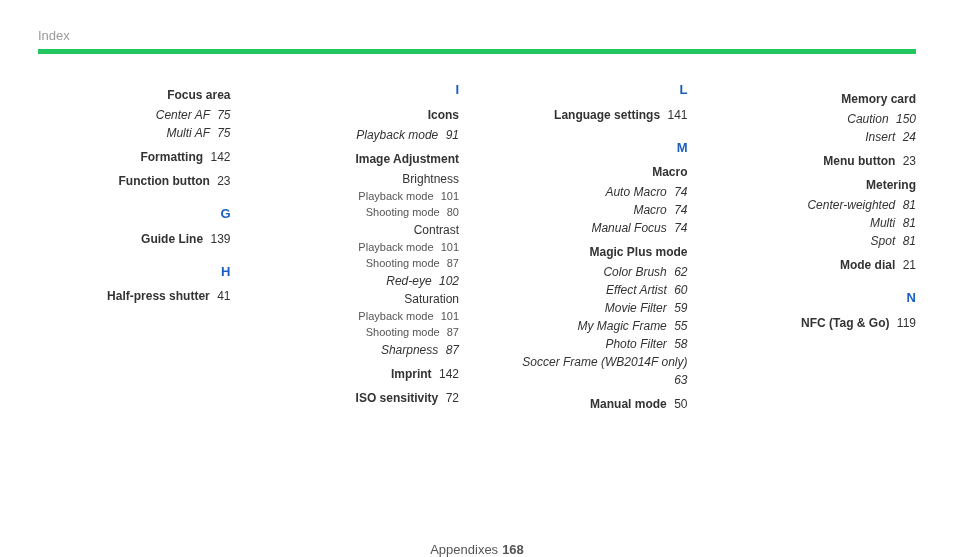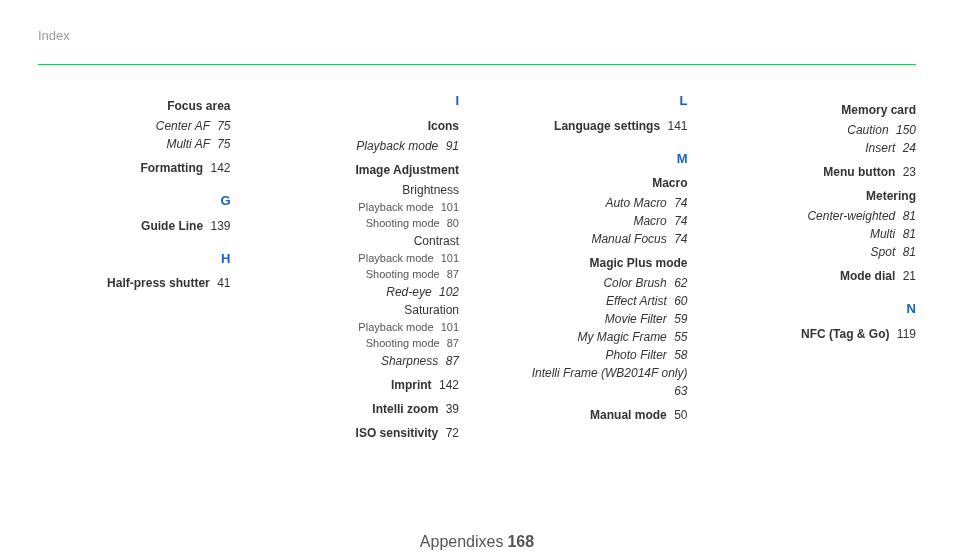--- a/index.html
+++ b/index.html
@@ -14,22 +14,22 @@
   }
   .page {
     padding: 28px 38px 0 38px;
     box-sizing: border-box;
     height: 100%;
     position: relative;
   }
   .header {
     font-size: 13px;
     color: #9a9a9a;
-    padding-bottom: 21px;
-    border-bottom: 1px solid #22c55e;
+    padding-bottom: 6px;
+    border-bottom: 5px solid #22c55e;
     margin-bottom: 26px;
   }
   .cols {
     display: flex;
     gap: 36px;
     text-align: right;
   }
   .col {
     flex: 1 1 0;
     font-size: 12px;
@@ -63,25 +63,25 @@
     margin-left: 12px;
   }
   .sub2 {
     font-weight: 400;
     font-size: 11px;
     margin-left: 32px;
     color: #555;
   }
   .footer {
     position: absolute;
-    bottom: 6px;
+    bottom: 0;
     left: 0;
     right: 0;
     text-align: center;
-    font-size: 16px;
+    font-size: 13px;
     color: #555;
   }
   .footer .num {
     font-weight: 700;
     margin-left: 4px;
   }
 </style>
 </head>
 <body>
 
@@ -90,20 +90,21 @@
 
   <div class="cols">
 
     <div class="col">
       <div class="entry"><span>Focus area</span></div>
       <div class="sub"><span>Center AF</span> <span class="pg">75</span></div>
       <div class="sub"><span>Multi AF</span> <span class="pg">75</span></div>
 
       <div class="entry"><span>Formatting</span> <span class="pg">142</span></div>
 
+      <div class="entry"><span>Function button</span> <span class="pg">23</span></div>
 
       <div class="letter">G</div>
       <div class="entry"><span>Guide Line</span> <span class="pg">139</span></div>
 
       <div class="letter">H</div>
       <div class="entry"><span>Half-press shutter</span> <span class="pg">41</span></div>
     </div>
 
     <div class="col">
       <div class="letter" style="margin-top:0">I</div>
@@ -117,41 +118,40 @@
       <div class="sub1">Contrast</div>
       <div class="sub2"><span>Playback mode</span> <span class="pg">101</span></div>
       <div class="sub2"><span>Shooting mode</span> <span class="pg">87</span></div>
       <div class="sub"><span>Red-eye</span> <span class="pg">102</span></div>
       <div class="sub1">Saturation</div>
       <div class="sub2"><span>Playback mode</span> <span class="pg">101</span></div>
       <div class="sub2"><span>Shooting mode</span> <span class="pg">87</span></div>
       <div class="sub"><span>Sharpness</span> <span class="pg">87</span></div>
 
       <div class="entry"><span>Imprint</span> <span class="pg">142</span></div>
-      <div class="entry"><span>Intelli zoom</span> <span class="pg">39</span></div>
       <div class="entry"><span>ISO sensitivity</span> <span class="pg">72</span></div>
     </div>
 
     <div class="col">
       <div class="letter" style="margin-top:0">L</div>
       <div class="entry"><span>Language settings</span> <span class="pg">141</span></div>
 
       <div class="letter">M</div>
       <div class="entry"><span>Macro</span></div>
       <div class="sub"><span>Auto Macro</span> <span class="pg">74</span></div>
       <div class="sub"><span>Macro</span> <span class="pg">74</span></div>
       <div class="sub"><span>Manual Focus</span> <span class="pg">74</span></div>
 
       <div class="entry"><span>Magic Plus mode</span></div>
       <div class="sub"><span>Color Brush</span> <span class="pg">62</span></div>
       <div class="sub"><span>Effect Artist</span> <span class="pg">60</span></div>
       <div class="sub"><span>Movie Filter</span> <span class="pg">59</span></div>
       <div class="sub"><span>My Magic Frame</span> <span class="pg">55</span></div>
       <div class="sub"><span>Photo Filter</span> <span class="pg">58</span></div>
-      <div class="sub"><span>Intelli Frame (WB2014F only)</span> <span class="pg">63</span></div>
+      <div class="sub"><span>Soccer Frame (WB2014F only)</span> <span class="pg">63</span></div>
 
       <div class="entry"><span>Manual mode</span> <span class="pg">50</span></div>
     </div>
 
     <div class="col">
       <div class="entry" style="margin-top:10px"><span>Memory card</span></div>
       <div class="sub"><span>Caution</span> <span class="pg">150</span></div>
       <div class="sub"><span>Insert</span> <span class="pg">24</span></div>
 
       <div class="entry"><span>Menu button</span> <span class="pg">23</span></div>

